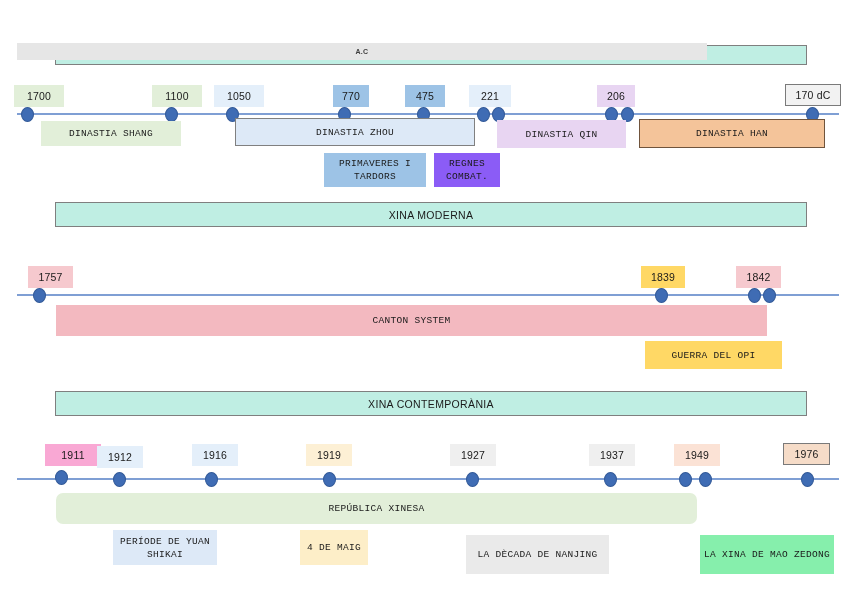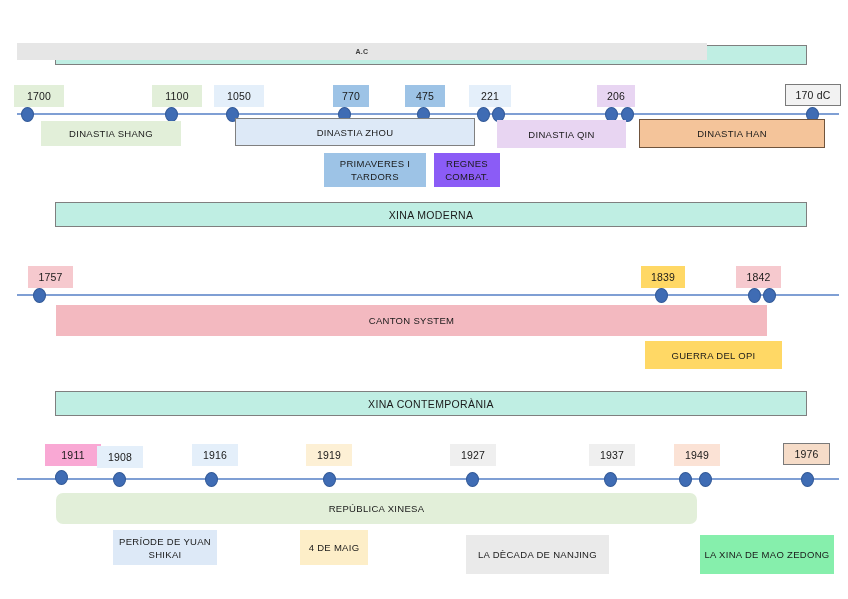--- a/index.html
+++ b/index.html
@@ -79,20 +79,21 @@
   .bar {
     display: flex;
     align-items: center;
     justify-content: center;
     text-align: center;
     font-size: 9.5px;
     letter-spacing: .3px;
     color: #1a1a1a;
     line-height: 13px;
     padding: 0 2px;
+    font-family: Liberation Mono, monospace;
   }
   .bar.bordered { border: 1px solid #808080; }
   .bar.dark-bordered { border: 1px solid #70543c; }
 </style>
 </head>
 <body>
 
 <div id="canvas">
 
   <div class="abs banner" style="left:55px; top:13px; width:752px; height:20px;margin-top:32px;">
@@ -193,21 +194,21 @@
   <div class="abs banner" style="left:55px; top:391px; width:752px; height:25px;">
     <span>XINA CONTEMPORÀNIA</span>
   </div>
 
   <div class="abs axis" style="left:17px; top:478px; width:822px;"></div>
 
   <div class="abs year" style="left:45px; top:444px; width:56px; background:#f9a8d4;align-items:center;">
     <span>1911</span>
     </div>
   <div class="abs year" style="left:97px; top:446px; width:46px; background:#e4effa;">
-    <span>1908</span>
+    <span>1912</span>
     </div>
   <div class="abs year" style="left:192px; top:444px; width:46px; background:#e4effa;">
     <span>1916</span>
     </div>
   <div class="abs year" style="left:306px; top:444px; width:46px; background:#fdf0d5;">
     <span>1919</span>
     </div>
   <div class="abs year" style="left:450px; top:444px; width:46px; background:#efefef;">
     <span>1927</span>
     </div>

